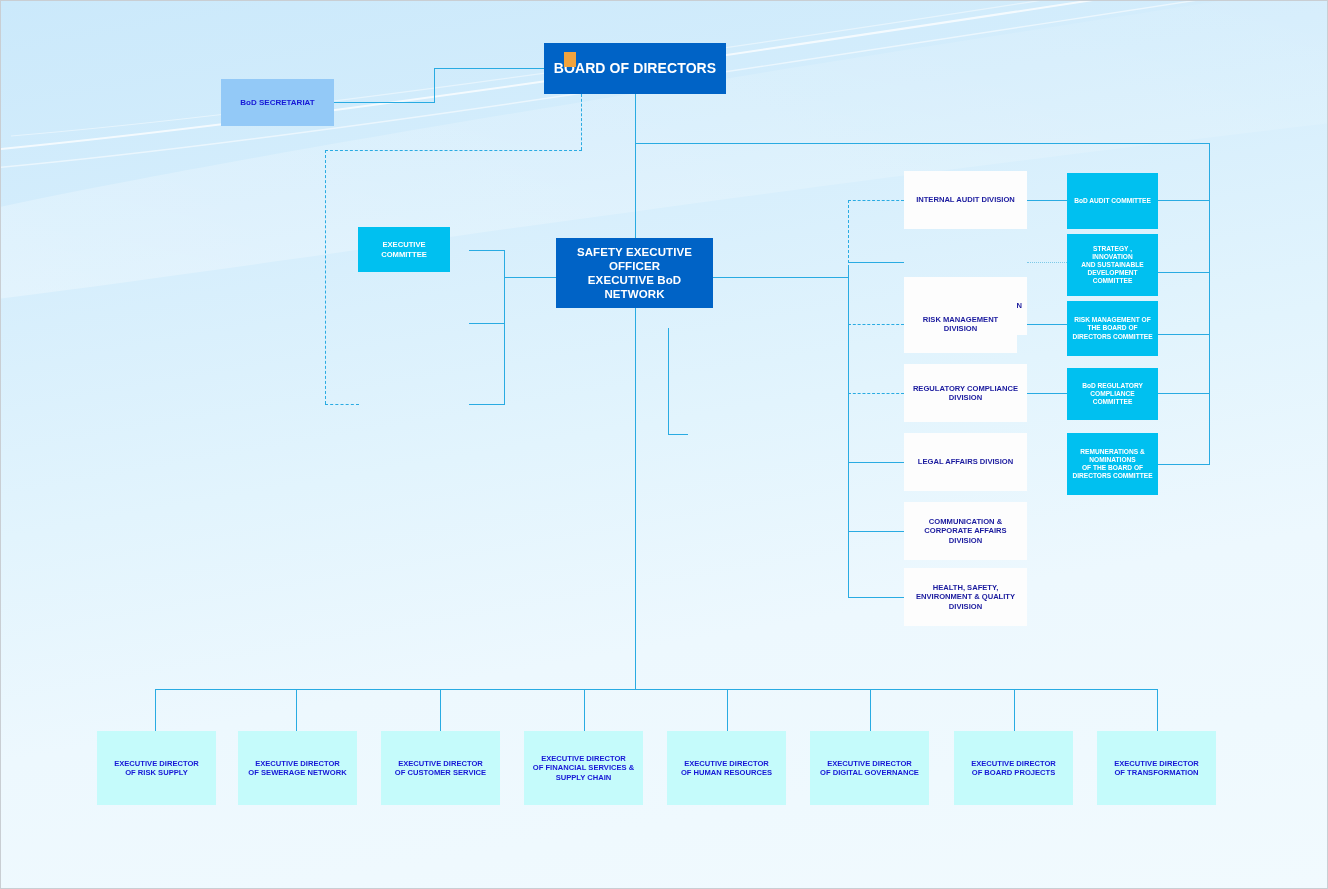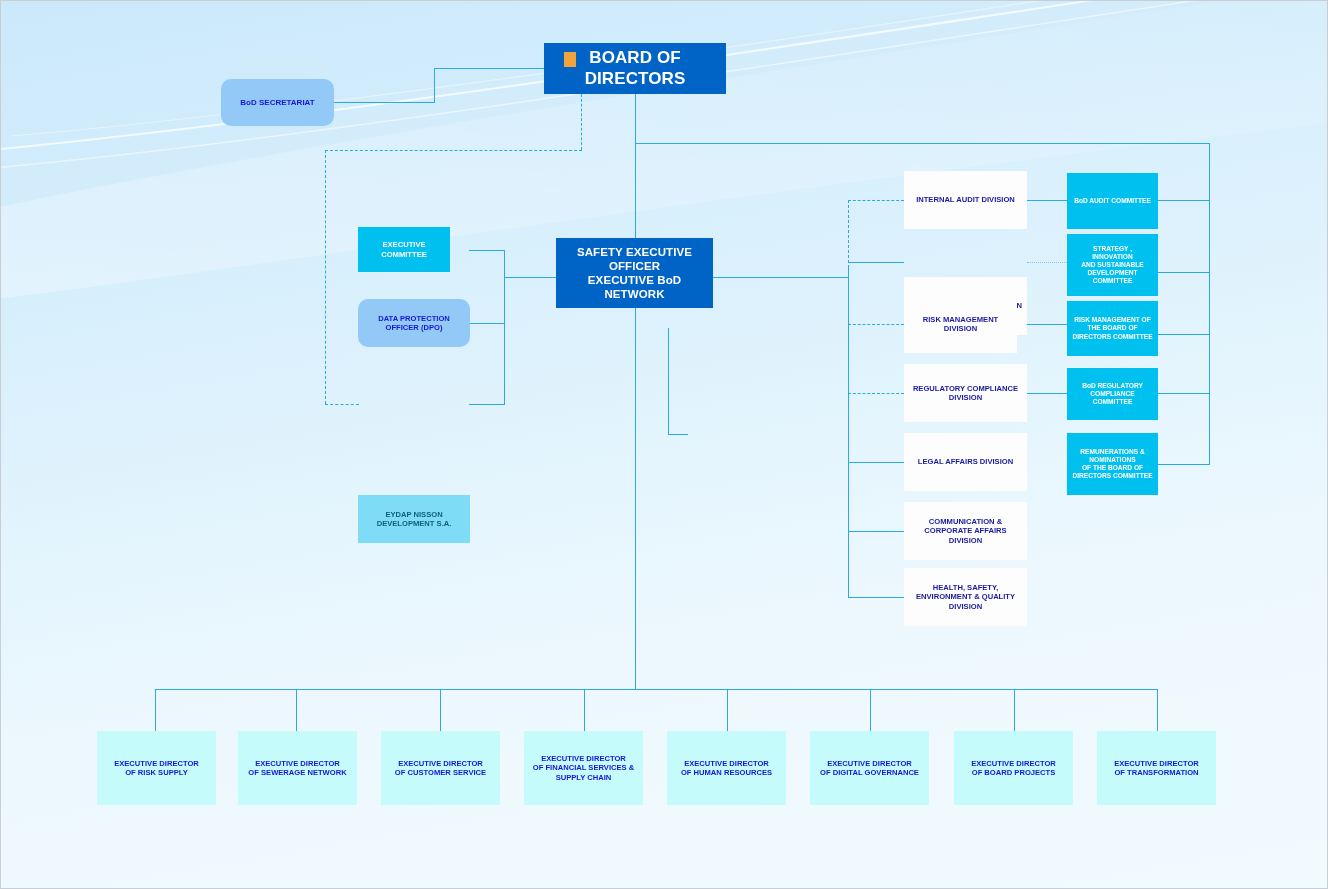--- a/index.html
+++ b/index.html
@@ -8,21 +8,21 @@
     position:relative;width:1328px;height:889px;overflow:hidden;
     box-sizing:border-box;border:1px solid #c9ced3;
     background:linear-gradient(170deg,#cbe9fb 0%,#d4edfc 22%,#e2f4fd 48%,#edf8fe 68%,#f1fafe 100%);
   }
   #bgdeco{position:absolute;left:0;top:0;width:1328px;height:889px;pointer-events:none;}
   .box{position:absolute;box-sizing:border-box;display:flex;align-items:center;
        justify-content:center;text-align:center;line-height:1.22;}
   .box span{display:block;padding:0 5px;}
 
   .b-navy{background:#0063c6;color:#ffffff;font-weight:bold;letter-spacing:.1px;}
-  .b-mid{background:#93c9f7;color:#1617d6;font-weight:bold;border-radius:10px;}
+  .b-mid{background:#93c9f7;color:#1617d6;font-weight:bold;}
   .b-cyan{background:#00c0f0;color:#ffffff;font-weight:bold;}
   .b-white{background:#fdfdfd;color:#1a1a9e;font-weight:bold;}
   .b-pale{background:#7fdcf7;color:#0f5f7a;font-weight:bold;}
   .b-mint{background:#c5fbfb;color:#1617d6;font-weight:bold;}
 
   .ln{position:absolute;background:#29abe2;}
   .lnh{height:1px;}
   .lnv{width:1px;}
   .dash-h{position:absolute;height:0;border-top:1.4px dashed #29abe2;}
   .dot-h{position:absolute;height:0;border-top:1.4px dotted #7cc9e8;}
@@ -97,48 +97,40 @@
   <div class="ln lnh" style="left:154px;top:688px;width:1003px;"></div>
   <div class="ln lnv" style="left:154px;top:688px;height:42px;"></div>
   <div class="ln lnv" style="left:295px;top:688px;height:42px;"></div>
   <div class="ln lnv" style="left:439px;top:688px;height:42px;"></div>
   <div class="ln lnv" style="left:583px;top:688px;height:42px;"></div>
   <div class="ln lnv" style="left:726px;top:688px;height:42px;"></div>
   <div class="ln lnv" style="left:869px;top:688px;height:42px;"></div>
   <div class="ln lnv" style="left:1013px;top:688px;height:42px;"></div>
   <div class="ln lnv" style="left:1156px;top:688px;height:42px;"></div>
 
-  <div class="box b-navy" style="left:543px;top:42px;width:182px;height:51px;font-size:17px;">
+  <div class="box b-navy" style="left:543px;top:42px;width:182px;height:51px;font-size:14px;">
     <span class="tick" style="left:20px;top:9px;height:15px;"></span>
     <span>BOARD OF DIRECTORS</span>
   </div>
 
   <div class="box b-mid" style="left:220px;top:78px;width:113px;height:47px;font-size:8px;">
     <span>BoD SECRETARIAT</span>
   </div>
 
   <div class="box b-navy" style="left:555px;top:237px;width:157px;height:70px;font-size:11.5px;flex-direction:column;">
     <span>SAFETY EXECUTIVE OFFICER</span>
     <span>EXECUTIVE BoD NETWORK</span>
   </div>
 
   <div class="box b-cyan" style="left:357px;top:226px;width:92px;height:45px;font-size:7.6px;">
     <span>EXECUTIVE COMMITTEE</span>
   </div>
 
-  <div class="box b-mid" style="left:357px;top:298px;width:112px;height:48px;font-size:7.6px;flex-direction:column;">
-    <span>DATA PROTECTION</span>
-    <span>OFFICER (DPO)</span>
-  </div>
-
-
-  <div class="box b-pale" style="left:357px;top:494px;width:112px;height:48px;font-size:7.6px;flex-direction:column;">
-    <span>EYDAP NISSON</span>
-    <span>DEVELOPMENT S.A.</span>
-  </div>
+
+
 
 
   <div id="divisions">
       <div class="box b-white" style="left: 903px; top: 170px; width: 123px; height: 58px; font-size: 7.6px; flex-direction: column;">
         <span>INTERNAL AUDIT DIVISION</span>
       </div>
       <div class="box b-white" style="left: 903px; top: 232px; width: 123px; height: 58px; font-size: 7.6px; flex-direction: row; margin-top: 44px;">
         <span>STRATEGY &amp; INNOVATION</span>
         <span>DIVISION</span>
       </div>

